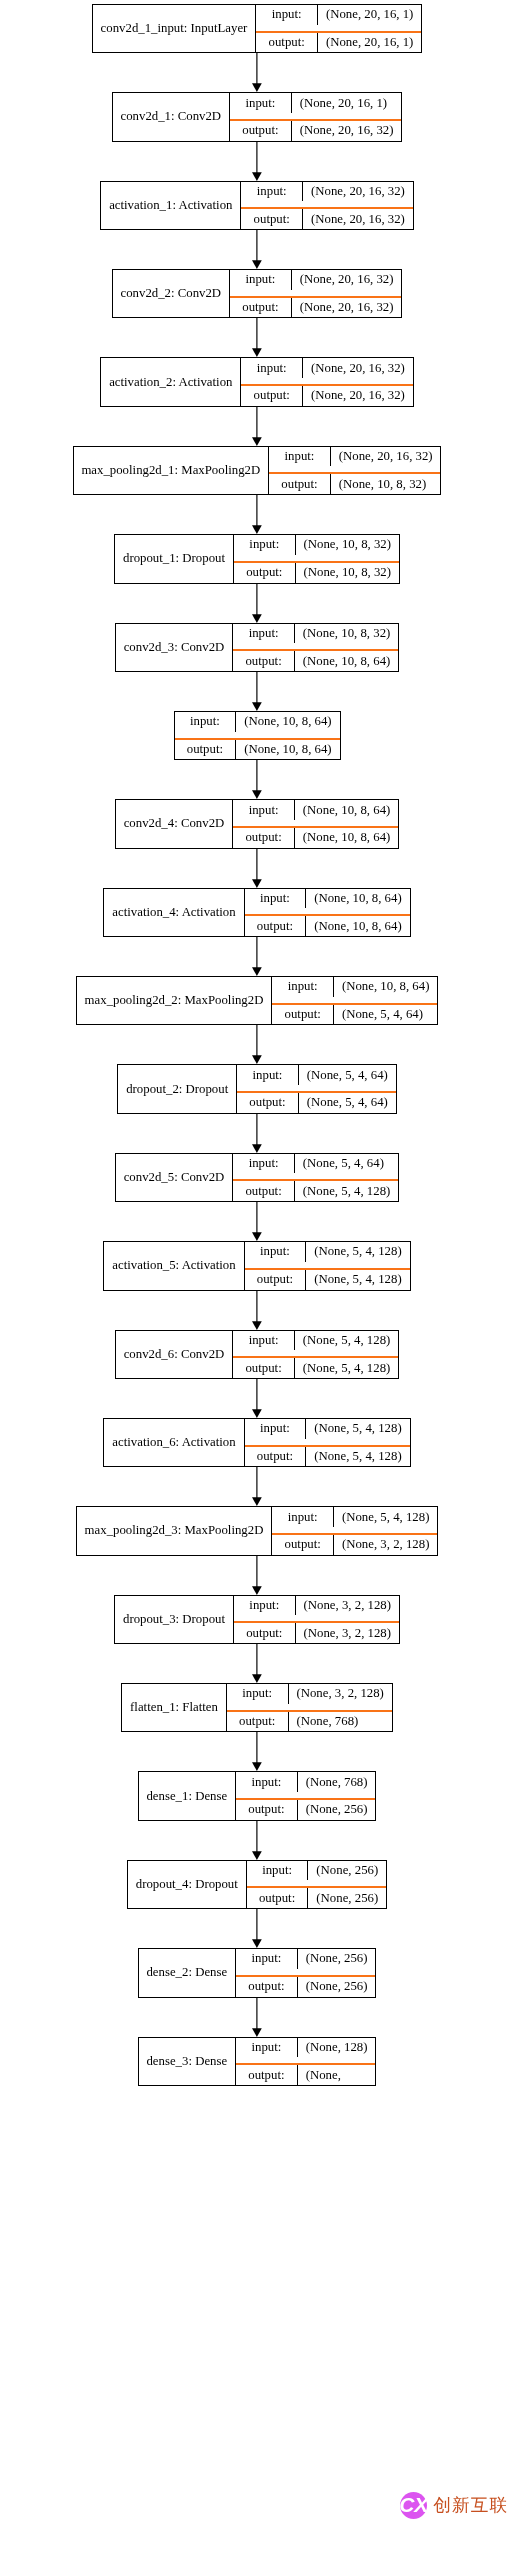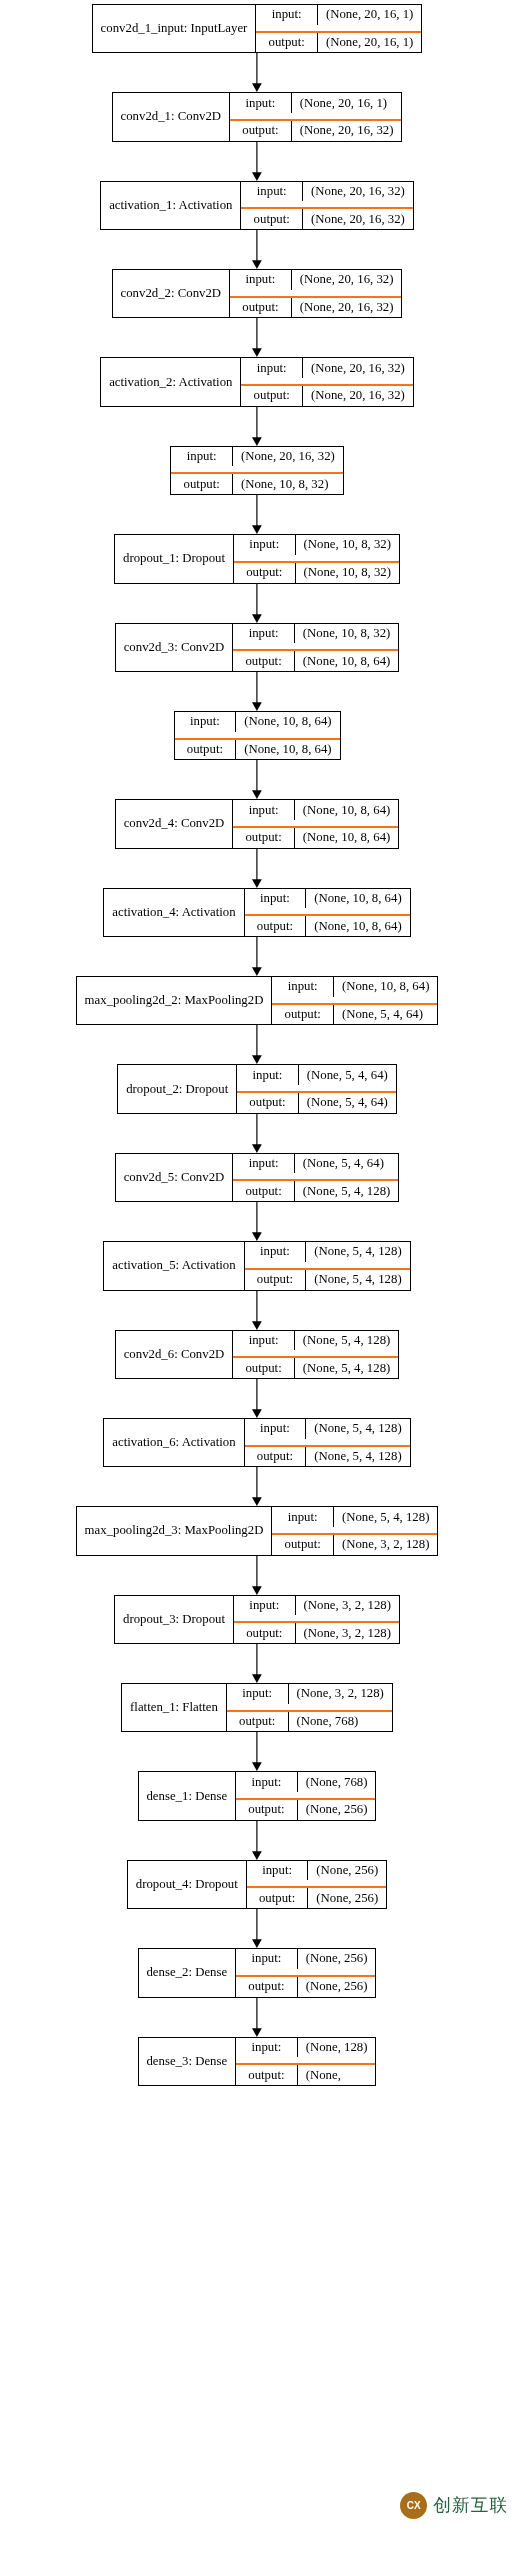--- a/index.html
+++ b/index.html
@@ -73,27 +73,27 @@
     right: 5.9px;
     bottom: 57px;
     display: flex;
     align-items: center;
     gap: 5.9px;
     opacity: 0.92;
     pointer-events: none;
   }
   .watermark .wm-dot {
     width: 27.5px; height: 27.5px; border-radius: 50%;
-    background: #a16207;
+    background: #d946ef;
     display:flex; align-items:center; justify-content:center;
-    color:#fff; font-family: Arial, sans-serif; font-weight:bold; font-size:10px;
+    color:#fff; font-family: Arial, sans-serif; font-weight:bold; font-size:21px;font-style:italic;
   }
   .watermark .wm-text {
     font-family: "Microsoft YaHei", Arial, sans-serif;
-    color: #14532d; font-size: 17.7px; letter-spacing: 1px;
+    color: #c2410c; font-size: 17.7px; letter-spacing: 1px;
   }
 </style>
 </head>
 <body>
 
 <div class="graph" id="graph">
     <div class="node">
       <div class="name">conv2d_1_input: InputLayer</div>
       <div class="io">
         <div class="row">
@@ -182,20 +182,21 @@
         </div>
       </div>
     </div>
     <div class="arrow">
       <svg width="13.8" height="39" viewBox="0 0 14 40">
         <line x1="7" y1="0" x2="7" y2="32" stroke="#000" stroke-width="1.2"></line>
         <polygon points="7,40 2,31 12,31" fill="#000"></polygon>
       </svg>
     </div>
     <div class="node">
+      <div class="name">max_pooling2d_1: MaxPooling2D</div>
       <div class="io">
         <div class="row">
           <div class="lbl">input:</div>
           <div class="val">(None, 20, 16, 32)</div>
         </div>
         <div class="row">
           <div class="lbl">output:</div>
           <div class="val">(None, 10, 8, 32)</div>
         </div>
       </div>

